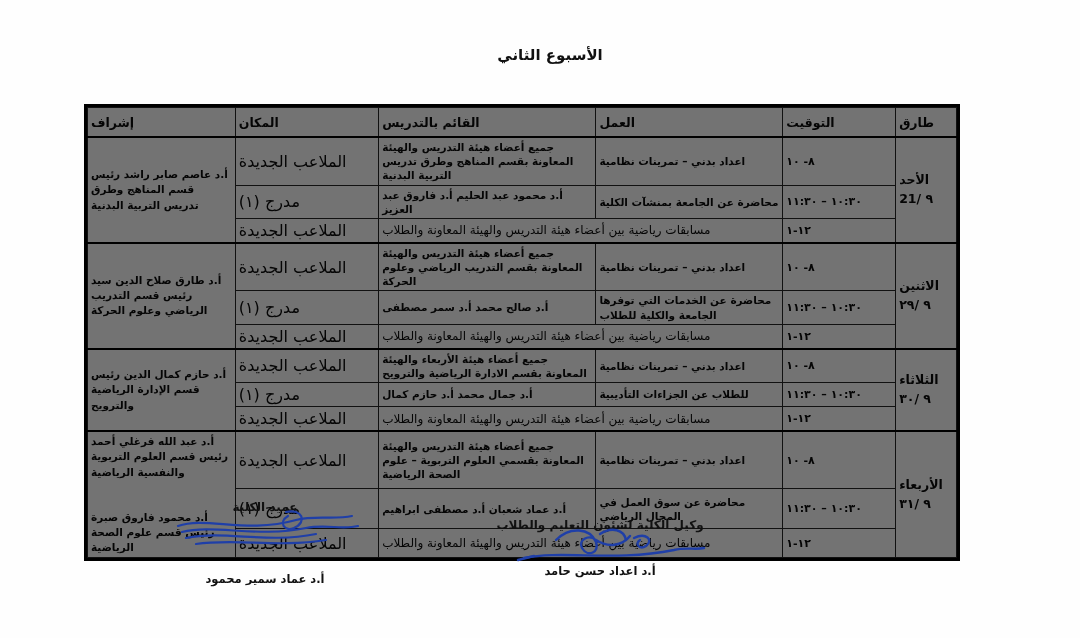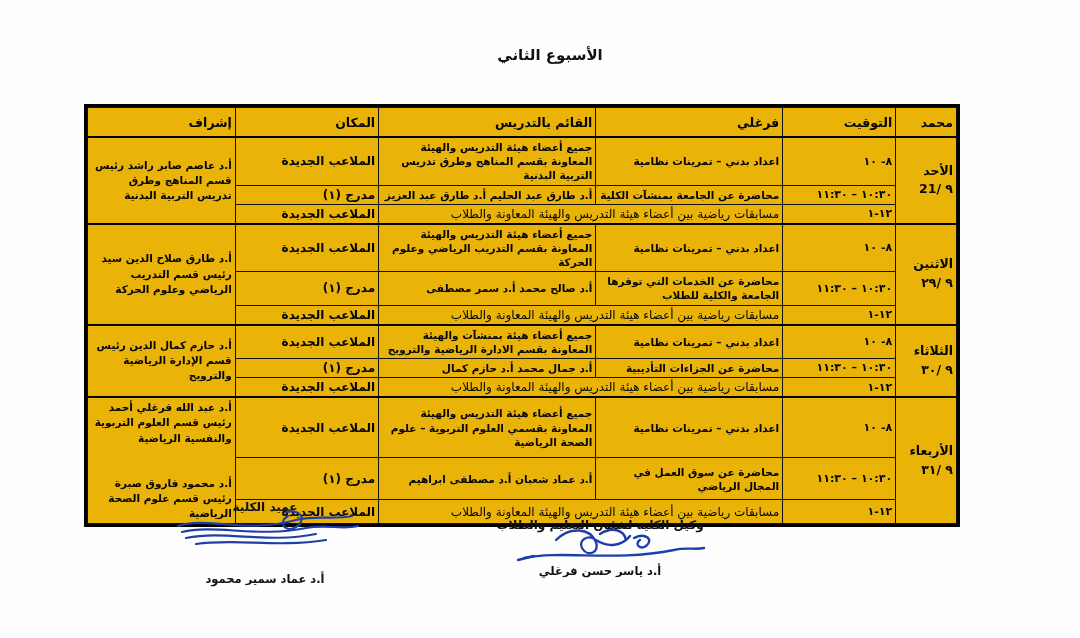--- a/index.html
+++ b/index.html
@@ -45,25 +45,25 @@
     width: 870px;
   }
   table.sched {
     width: 100%;
     border-collapse: collapse;
     table-layout: fixed;
     direction: rtl;
   }
   table.sched td, table.sched th {
     border: 1px solid #111;
-    text-align: right;
+    text-align: left;
     vertical-align: middle;
     padding: 2px 3px;
     color: #050505;
-    background: #eab308;
+    background: #737373;
   }
   table.sched thead th {
     font-size: 12.5px;
     font-weight: bold;
     height: 24px;
     border-bottom: 2px solid #000;
   }
   .outer-frame {
     border: 3px solid #000;
   }
@@ -91,22 +91,22 @@
     font-size: 10.5px;
     font-weight: bold;
     line-height: 1.35;
   }
   td.staff-cell {
     font-size: 10.5px;
     font-weight: bold;
     line-height: 1.35;
   }
   td.place-cell {
-    font-size: 12px;
-    font-weight: bold;
+    font-size: 16px;
+    font-weight: normal;
   }
   td.sup-cell {
     font-size: 10.5px;
     font-weight: bold;
     line-height: 1.45;
     padding: 4px 6px;
   }
   td.span-cell {
     font-size: 12px;
     font-weight: normal;
@@ -145,23 +145,23 @@
       <colgroup>
         <col class="c-day">
           <col class="c-time">
           <col class="c-act">
         <col class="c-staff">
           <col class="c-place">
           <col class="c-sup">
       </colgroup>
       <thead>
         <tr>
-          <th>محمد</th>
+          <th>طارق</th>
           <th>التوقيت</th>
-          <th>فرغلي</th>
+          <th>العمل</th>
           <th>القائم بالتدريس</th>
           <th>المكان</th>
           <th>إشراف</th>
         </tr>
       </thead>
       <tbody>
 
         <tr class="block-start">
           <td class="day-cell" rowspan="3">
             <span>الأحد</span><br>
@@ -171,21 +171,21 @@
           <td class="act-cell">اعداد بدني – تمرينات نظامية</td>
           <td class="staff-cell">جميع أعضاء هيئة التدريس والهيئة المعاونة بقسم المناهج وطرق تدريس التربية البدنية</td>
           <td class="place-cell sep-left">الملاعب الجديدة</td>
           <td class="sup-cell" rowspan="3">
             <div class="sup-entry">أ.د عاصم صابر راشد رئيس قسم المناهج وطرق تدريس التربية البدنية</div>
           </td>
         </tr>
         <tr>
           <td class="time-cell">١٠:٣٠ – ١١:٣٠</td>
           <td class="act-cell">محاضرة عن الجامعة بمنشآت الكلية</td>
-          <td class="staff-cell">أ.د طارق عبد الحليم    أ.د طارق عبد العزيز</td>
+          <td class="staff-cell">أ.د محمود عبد الحليم    أ.د فاروق عبد العزيز</td>
           <td class="place-cell sep-left">مدرج (١)</td>
         </tr>
         <tr>
           <td class="time-cell">١٢-١</td>
           <td class="span-cell" colspan="2">مسابقات رياضية بين أعضاء هيئة التدريس والهيئة المعاونة والطلاب</td>
           <td class="place-cell sep-left">الملاعب الجديدة</td>
         </tr>
 
         <tr class="block-start">
           <td class="day-cell" rowspan="3">
@@ -212,29 +212,29 @@
           <td class="place-cell sep-left">الملاعب الجديدة</td>
         </tr>
 
         <tr class="block-start">
           <td class="day-cell" rowspan="3">
             <span>الثلاثاء</span><br>
             <span>٩ /٣٠</span>
           </td>
           <td class="time-cell">٨- ١٠</td>
           <td class="act-cell">اعداد بدني – تمرينات نظامية</td>
-          <td class="staff-cell">جميع أعضاء هيئة بمنشآت والهيئة المعاونة بقسم الادارة الرياضية والترويح</td>
+          <td class="staff-cell">جميع أعضاء هيئة الأربعاء والهيئة المعاونة بقسم الادارة الرياضية والترويح</td>
           <td class="place-cell sep-left">الملاعب الجديدة</td>
           <td class="sup-cell" rowspan="3">
             <div class="sup-entry">أ.د حازم كمال الدين رئيس قسم الإدارة الرياضية والترويح</div>
           </td>
         </tr>
         <tr>
           <td class="time-cell">١٠:٣٠ – ١١:٣٠</td>
-          <td class="act-cell">محاضرة عن الجزاءات التأديبية</td>
+          <td class="act-cell">للطلاب عن الجزاءات التأديبية</td>
           <td class="staff-cell">أ.د جمال محمد   أ.د حازم كمال</td>
           <td class="place-cell sep-left">مدرج (١)</td>
         </tr>
         <tr>
           <td class="time-cell">١٢-١</td>
           <td class="span-cell" colspan="2">مسابقات رياضية بين أعضاء هيئة التدريس والهيئة المعاونة والطلاب</td>
           <td class="place-cell sep-left">الملاعب الجديدة</td>
         </tr>
 
         <tr class="block-start">
@@ -285,16 +285,16 @@
     <span class="sig-title">وكيل الكلية لشئون التعليم والطلاب</span>
     <svg class="sig-ink" width="210" height="52" viewBox="0 0 210 52" style="top:2px; right:36px;">
       <g fill="none" stroke="#1f3fa8" stroke-width="2.4" stroke-linecap="round">
         <path d="M52 20 C66 6, 86 8, 92 22 C96 32, 84 38, 78 28 C74 20, 84 14, 92 20 C104 28, 118 26, 126 16"></path>
         <path d="M96 14 C108 6, 120 10, 122 20"></path>
         <path d="M20 38 C60 30, 110 42, 170 30 C182 27, 192 30, 200 28"></path>
         <path d="M130 18 C142 12, 150 20, 142 26 C136 30, 130 24, 136 20"></path>
         <path d="M14 40 L30 36"></path>
       </g>
     </svg>
-    <span class="sig-name" style="position:relative; top:30px;">أ.د ياسر حسن فرغلي</span>
+    <span class="sig-name" style="position:relative; top:30px;">أ.د اعداد حسن حامد</span>
   </div>
 
 </div>
 
 </body></html>

